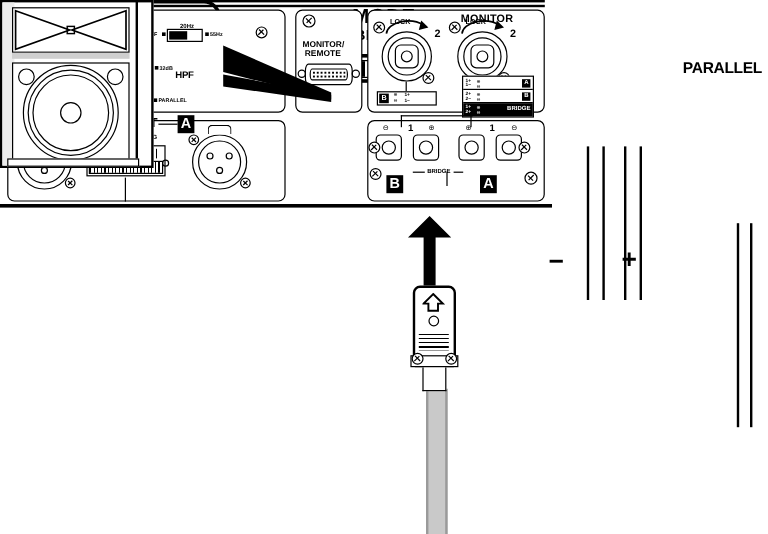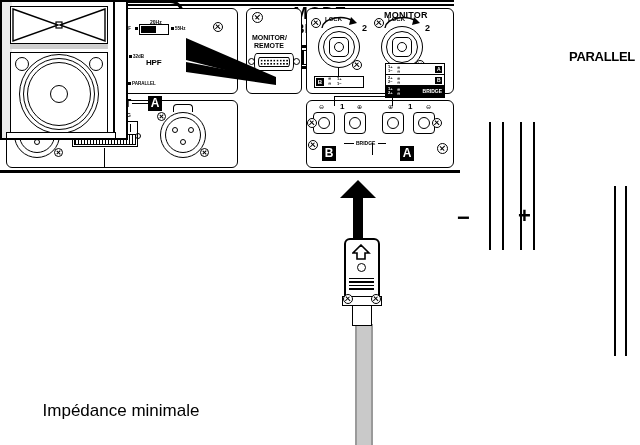--- a/index.html
+++ b/index.html
@@ -341,14 +341,13 @@
   <div class="abs" style="left:89px;top:57px;width:14px;height:14px;border:1.4px solid #000;border-radius:50%;box-sizing:border-box;"></div>
   <div class="abs" style="left:19px;top:54px;width:80px;height:80px;border:1.8px solid #000;border-radius:50%;box-sizing:border-box;background:#fff;"></div>
   <div class="abs" style="left:23px;top:58px;width:72px;height:72px;border:1.4px solid #000;border-radius:50%;box-sizing:border-box;"></div>
   <div class="abs" style="left:27px;top:62px;width:64px;height:64px;border:1.2px solid #000;border-radius:50%;box-sizing:border-box;"></div>
   <div class="abs" style="left:50px;top:85px;width:18px;height:18px;border:1.8px solid #000;border-radius:50%;box-sizing:border-box;"></div>
 
   <div class="abs" style="left:6px;top:132px;width:110px;height:7px;border:1.6px solid #000;box-sizing:border-box;background:#fff;"></div>
 </div>
 
 <div id="caption" class="nosel">
-  <div>Impédance minimale</div>
 </div>
 
 </body></html>

